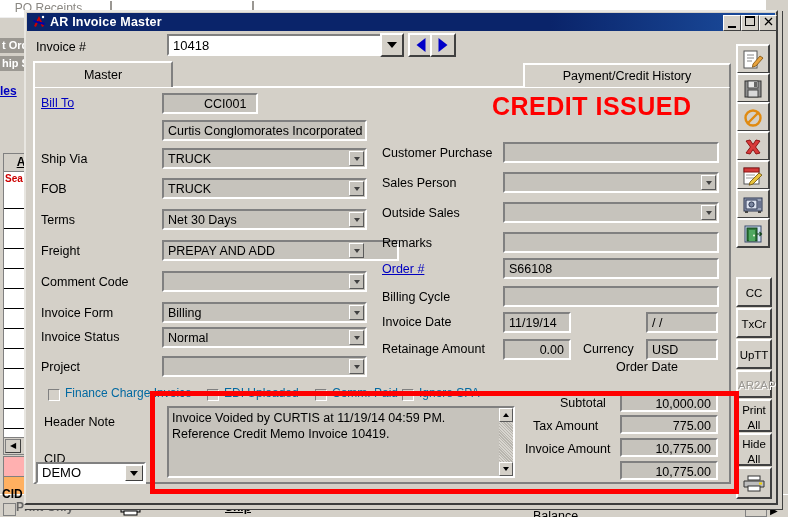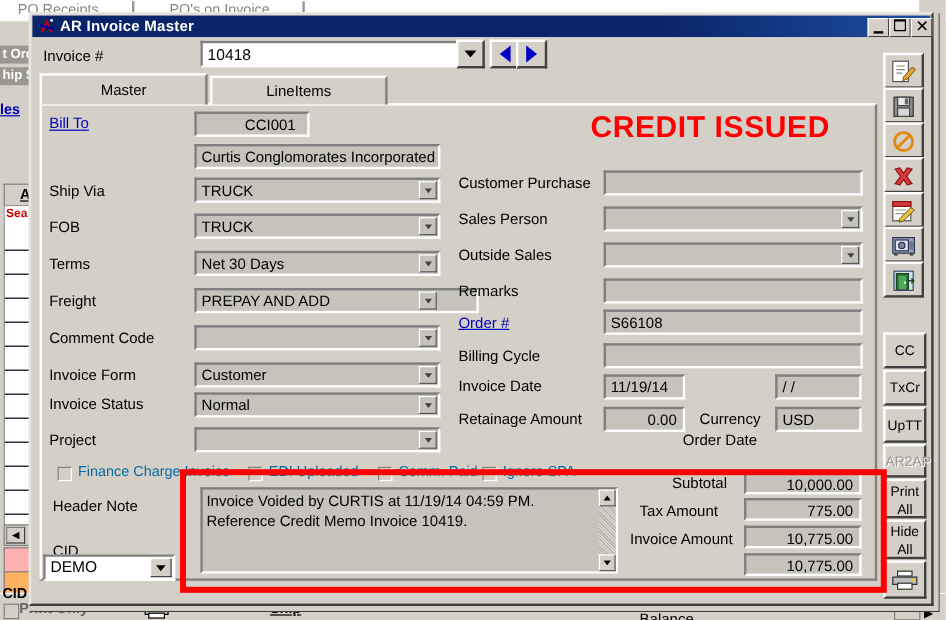--- a/index.html
+++ b/index.html
@@ -153,21 +153,20 @@
 
   
   #redrect{position:absolute;left:150px;top:391px;width:589px;height:103px;border:5px solid #ff0000;box-sizing:border-box;pointer-events:none;z-index:50;}
 </style>
 </head>
 <body>
 
 <div id="bg-app">
   <div id="bg-tabstrip">
     <div class="bgtab" id="bg-tab1">PO Receipts</div>
-    <div class="bgtab" id="bg-tab2">PO's on Invoice</div>
     <div id="bg-sep1"></div>
     <div id="bg-sep2"></div>
   </div>
   <div id="bg-tabline"></div>
 
   <div id="bg-leftpanel">
     <div id="bg-btn-ord">t Ord</div>
     <div id="bg-btn-ship">hip S</div>
     <div id="bg-link-les">les</div>
     <div id="bg-grid-hdr">A</div>
@@ -261,21 +260,21 @@
 <div class="raisedbtn" id="btn-prev">
     <span class="arrow-left"></span>
   </div>
 <div class="raisedbtn" id="btn-next">
     <span class="arrow-right"></span>
   </div>
 
 <div id="tabpanel"></div>
 <div id="tabs">
   <div class="tab active" id="tab-master">Master</div>
-  <div class="tab" id="tab-line">LineItems</div>
+  <div class="tab" id="tab-pay">Payment/Credit History</div>
 </div>
 
 <div id="credit-issued">CREDIT ISSUED</div>
 
 <div class="flink" style="left:41px;top:96px;">Bill To</div>
 <div class="ffield" style="left:162px;top:93px;width:96px;height:21px;padding-left:40px;">CCI001</div>
 
 <div class="ffield" style="left:162px;top:120px;width:205px;height:21px;">Curtis Conglomorates Incorporated</div>
 
 <div class="flabel" style="left:41px;top:152px;">Ship Via</div>
@@ -302,21 +301,21 @@
     <i></i>
   </div>
 
 <div class="flabel" style="left:41px;top:275px;">Comment Code</div>
 <div class="ffield" style="left:162px;top:271px;width:205px;height:21px;"></div>
 <div class="ddarrow" style="left:349px;top:274px;">
     <i></i>
   </div>
 
 <div class="flabel" style="left:41px;top:306px;">Invoice Form</div>
-<div class="ffield" style="left:162px;top:302px;width:205px;height:21px;">Customer</div>
+<div class="ffield" style="left:162px;top:302px;width:205px;height:21px;">Billing</div>
 <div class="ddarrow" style="left:349px;top:305px;">
     <i></i>
   </div>
 
 <div class="flabel" style="left:41px;top:330px;">Invoice Status</div>
 <div class="ffield" style="left:162px;top:327px;width:205px;height:21px;">Normal</div>
 <div class="ddarrow" style="left:349px;top:330px;">
     <i></i>
   </div>
 
@@ -345,21 +344,21 @@
 <div class="ffield" style="left:503px;top:232px;width:216px;height:21px;"></div>
 
 <div class="flink" style="left:382px;top:262px;">Order #</div>
 <div class="ffield" style="left:503px;top:258px;width:216px;height:21px;">S66108</div>
 
 <div class="flabel" style="left:382px;top:290px;">Billing Cycle</div>
 <div class="ffield" style="left:503px;top:286px;width:216px;height:21px;"></div>
 
 <div class="flabel" style="left:382px;top:315px;">Invoice Date</div>
 <div class="ffield" style="left:503px;top:312px;width:68px;height:21px;">11/19/14</div>
-<div class="flabel" style="left:569px;top:315px;margin-top:45px;">Order Date</div>
+<div class="flabel" style="left:616px;top:315px;margin-top:45px;">Order Date</div>
 <div class="ffield" style="left:646px;top:312px;width:72px;height:21px;">/  /</div>
 
 <div class="flabel" style="left:382px;top:342px;">Retainage Amount</div>
 <div class="ffield ralign" style="left:503px;top:339px;width:68px;height:21px;">0.00</div>
 <div class="flabel" style="left:583px;top:342px;">Currency</div>
 <div class="ffield" style="left:646px;top:339px;width:72px;height:21px;">USD</div>
 
 <div class="cbx" style="left:48px;top:389px;"></div>
 <div class="cbl" style="left:65px;top:386px;">Finance Charge Invoice</div>
 <div class="cbx" style="left:207px;top:389px;"></div>

